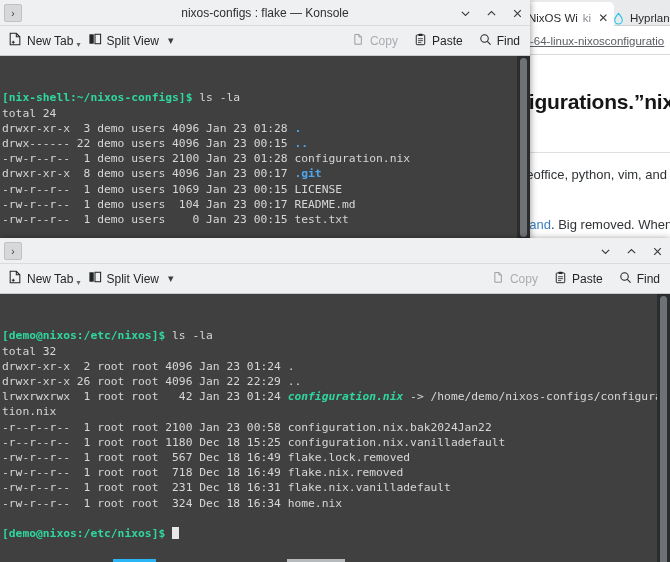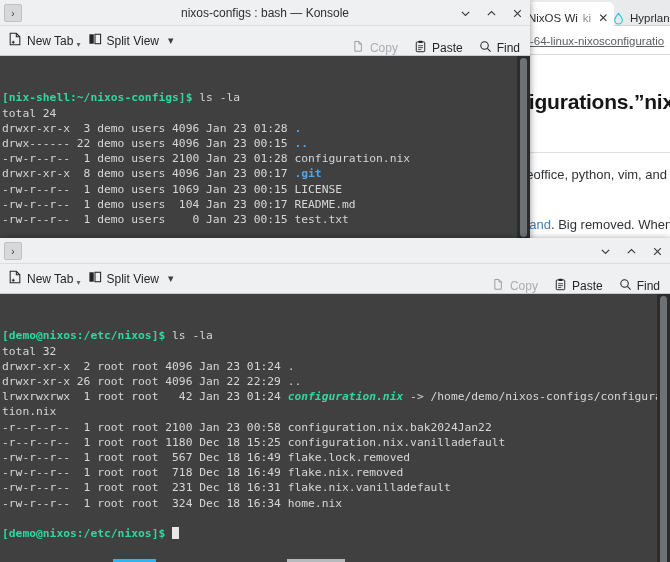--- a/index.html
+++ b/index.html
@@ -182,21 +182,21 @@
     display: flex;
     align-items: center;
     padding: 0 8px;
   }
   .tool-left { display: flex; align-items: center; gap: 5px; justify-content: space-between; }
   .tool-right {
     position: absolute;
     right: 10px; top: 0;
     height: 30px;
     display: flex;
-    align-items: flex-end;
+    align-items: center;
     gap: 16px;
   }
   .tool-item {
     display: flex;
     align-items: center;
     gap: 5px;
     font-size: 12px;
     color: #232629;
     white-space: nowrap;
   }
@@ -306,21 +306,21 @@
       <div class="page-line-a" style="left:522px;">reoffice, python, vim, and</div>
       <div class="page-line-b" style="left:522px;"><span class="page-link">rland</span><span>. Big removed. When</span></div>
       <div class="page-faint" style="left:522px;">...l.....l............ 00..</div>
     </div>
   </div>
 
   <div class="konsole win1">
 
     <div class="titlebar">
       <div class="tb-menu-btn">›</div>
-      <div class="tb-title">nixos-configs : bash — Konsole</div>
+      <div class="tb-title">nixos-configs : flake — Konsole</div>
       <div class="tb-controls">
         <div class="tb-ctl">
           <svg width="11" height="11" viewBox="0 0 12 12">
               <path d="M2 4.2 L6 8 L10 4.2" fill="none" stroke="#3b3e41" stroke-width="1.3"></path>
             </svg>
         </div>
         <div class="tb-ctl">
           <svg width="11" height="11" viewBox="0 0 12 12">
               <path d="M2 7.8 L6 4 L10 7.8" fill="none" stroke="#3b3e41" stroke-width="1.3"></path>
             </svg>

